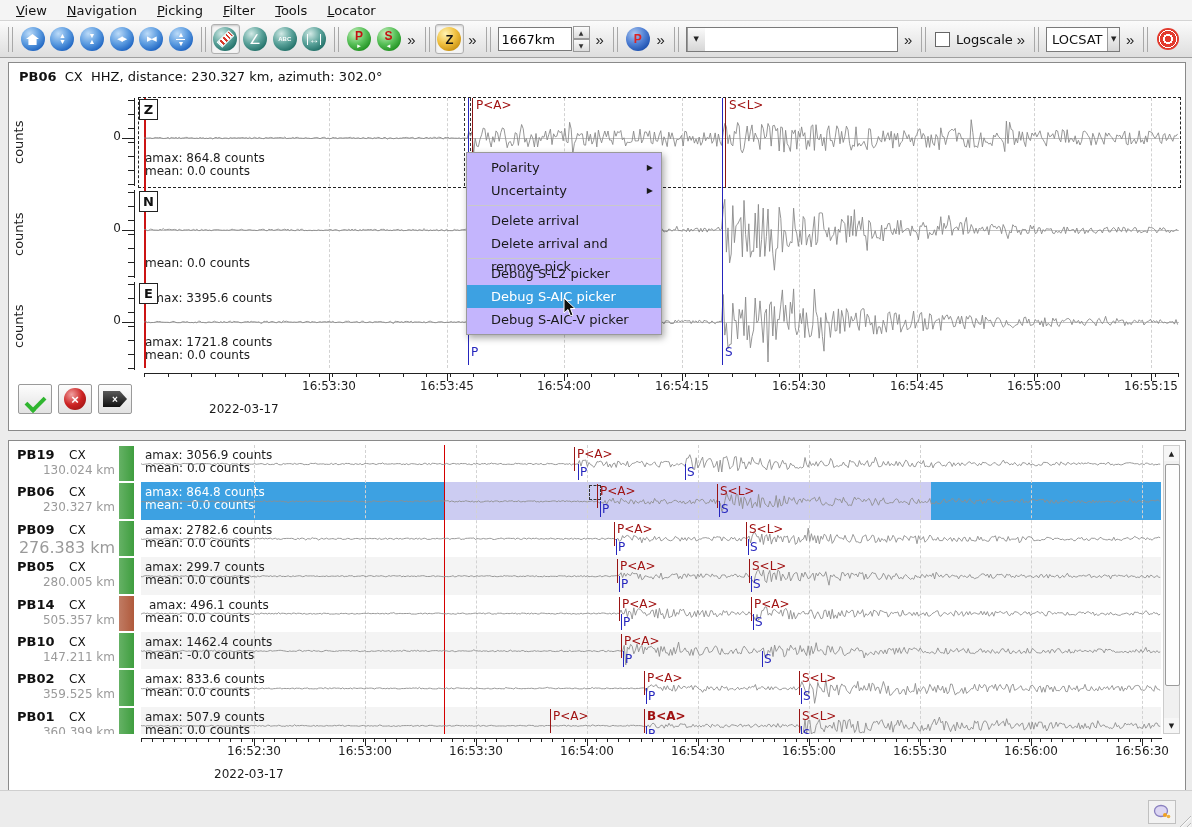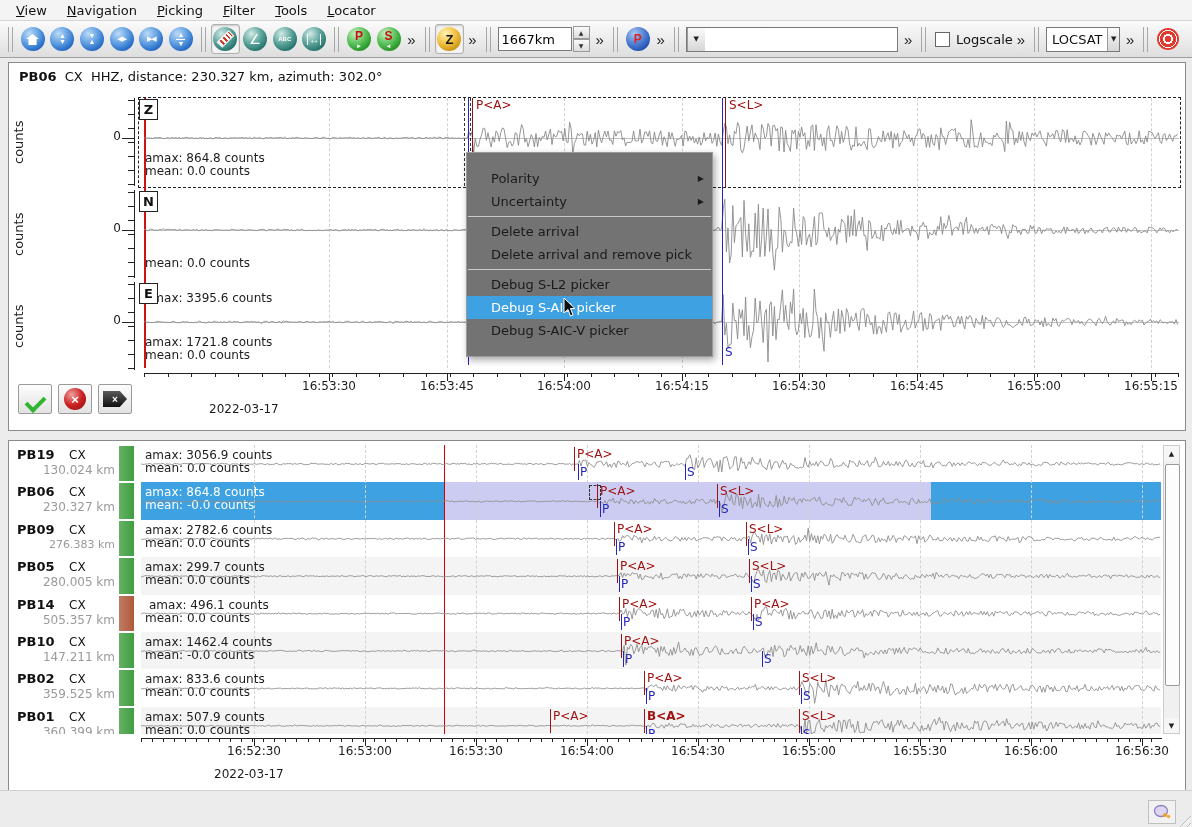--- a/index.html
+++ b/index.html
@@ -71,22 +71,22 @@
          border:1px solid #9a9a9a;border-radius:2px;padding:0;}
   .chk-ic{display:block;width:15px;height:8px;border-left:4px solid #2fb52f;border-bottom:4px solid #2fb52f;
           transform:rotate(-45deg);margin:5px auto 0;}
   .redball{width:22px;height:22px;border-radius:50%;color:#fff;font-weight:bold;font-size:13px;
            background:radial-gradient(circle at 35% 30%,#f0a0a0,#cc2222 50%,#8a0f0f);
            display:flex;align-items:center;justify-content:center;margin:2px auto;}
   .arr-ic{width:24px;height:16px;background:linear-gradient(#5a5a5a,#101010);
           clip-path:polygon(0 0,70% 0,100% 50%,70% 100%,0 100%);
           display:flex;align-items:center;justify-content:center;color:#fff;font-size:10px;font-weight:bold;margin:5px auto;}
   
-  #ctxMenu{position:absolute;left:466px;top:152px;width:247px;background:#737373;border:1px solid #9a9a9a;
-           box-shadow:2px 3px 7px rgba(0,0,0,.35);padding:14px 0;z-index:50;box-sizing:border-box;}
+  #ctxMenu{position:absolute;left:466px;top:152px;width:196px;background:#c4b5fd;border:1px solid #9a9a9a;
+           box-shadow:2px 3px 7px rgba(0,0,0,.35);padding:3px 0;z-index:50;box-sizing:border-box;}
   .cm-item{height:23px;line-height:23px;padding-left:24px;position:relative;font-size:13px;color:#1a1a1a;}
   .cm-item.hl{background:#3da1e2;color:#fff;}
   .cm-item .sub{position:absolute;right:8px;top:0;font-size:8px;}
   .cm-sep{height:1px;background:#c9c9c9;margin:3px 1px;}
   
   .sb{position:absolute;left:1154px;top:4px;width:17px;height:289px;background:#f0f0f0;border:1px solid #cccccc;box-sizing:border-box;}
   .sb .btn{position:absolute;left:0;width:15px;height:15px;background:#f6f6f6;display:flex;align-items:center;justify-content:center;font-size:7px;color:#222;}
   .sb .thumb{position:absolute;left:1px;top:18px;width:13px;height:220px;background:#fdfdfd;border:1px solid #9a9a9a;border-radius:2px;}
   
   .statusbar{position:absolute;left:0;top:790px;width:100%;height:37px;background:#ececec;border-top:1px solid #cfcfcf;}
@@ -375,21 +375,21 @@
         <div class="a" style="position: absolute; left: 6px; top: 2px; font-weight: bold;">PB19</div>
         <div class="a" style="position: absolute; left: 58px; top: 3px; font-size: 12px;">CX</div>
         <div class="a" style="position: absolute; left: 0px; top: 18px; width: 104px; font-size: 12px; color: rgb(154, 154, 154); text-align: right;">130.024 km</div>
         <div class="a" style="position: absolute; left: 108px; top: 1px; width: 15px; height: 35.4px; background: linear-gradient(90deg, rgba(63, 158, 63, 0.8), rgb(63, 158, 63));"></div>
         <div class="a" style="position: absolute; left: 6px; top: 39.4px; font-weight: bold;">PB06</div>
         <div class="a" style="position: absolute; left: 58px; top: 40.4px; font-size: 12px;">CX</div>
         <div class="a" style="position: absolute; left: 0px; top: 55.4px; width: 104px; font-size: 12px; color: rgb(154, 154, 154); text-align: right;">230.327 km</div>
         <div class="a" style="position: absolute; left: 108px; top: 38.4px; width: 15px; height: 35.4px; background: linear-gradient(90deg, rgba(63, 158, 63, 0.8), rgb(63, 158, 63));"></div>
         <div class="a" style="position: absolute; left: 6px; top: 76.8px; font-weight: bold;">PB09</div>
         <div class="a" style="position: absolute; left: 58px; top: 77.8px; font-size: 12px;">CX</div>
-        <div class="a" style="position: absolute; left: 0px; top: 92.8px; width: 104px; font-size: 11px; color: rgb(154, 154, 154); text-align: right;">276.383 km</div>
+        <div class="a" style="position: absolute; left: 0px; top: 92.8px; width: 104px; font-size: 16px; color: rgb(154, 154, 154); text-align: right;">276.383 km</div>
         <div class="a" style="position: absolute; left: 108px; top: 75.8px; width: 15px; height: 35.4px; background: linear-gradient(90deg, rgba(63, 158, 63, 0.8), rgb(63, 158, 63));"></div>
         <div class="a" style="position: absolute; left: 6px; top: 114.2px; font-weight: bold;">PB05</div>
         <div class="a" style="position: absolute; left: 58px; top: 115.2px; font-size: 12px;">CX</div>
         <div class="a" style="position: absolute; left: 0px; top: 130.2px; width: 104px; font-size: 12px; color: rgb(154, 154, 154); text-align: right;">280.005 km</div>
         <div class="a" style="position: absolute; left: 108px; top: 113.2px; width: 15px; height: 35.4px; background: linear-gradient(90deg, rgba(63, 158, 63, 0.8), rgb(63, 158, 63));"></div>
         <div class="a" style="position: absolute; left: 6px; top: 151.6px; font-weight: bold;">PB14</div>
         <div class="a" style="position: absolute; left: 58px; top: 152.6px; font-size: 12px;">CX</div>
         <div class="a" style="position: absolute; left: 0px; top: 167.6px; width: 104px; font-size: 12px; color: rgb(154, 154, 154); text-align: right;">505.357 km</div>
         <div class="a" style="position: absolute; left: 108px; top: 150.6px; width: 15px; height: 35.4px; background: linear-gradient(90deg, rgba(176, 90, 60, 0.8), rgb(176, 90, 60));"></div>
         <div class="a" style="position: absolute; left: 6px; top: 189px; font-weight: bold;">PB10</div>

